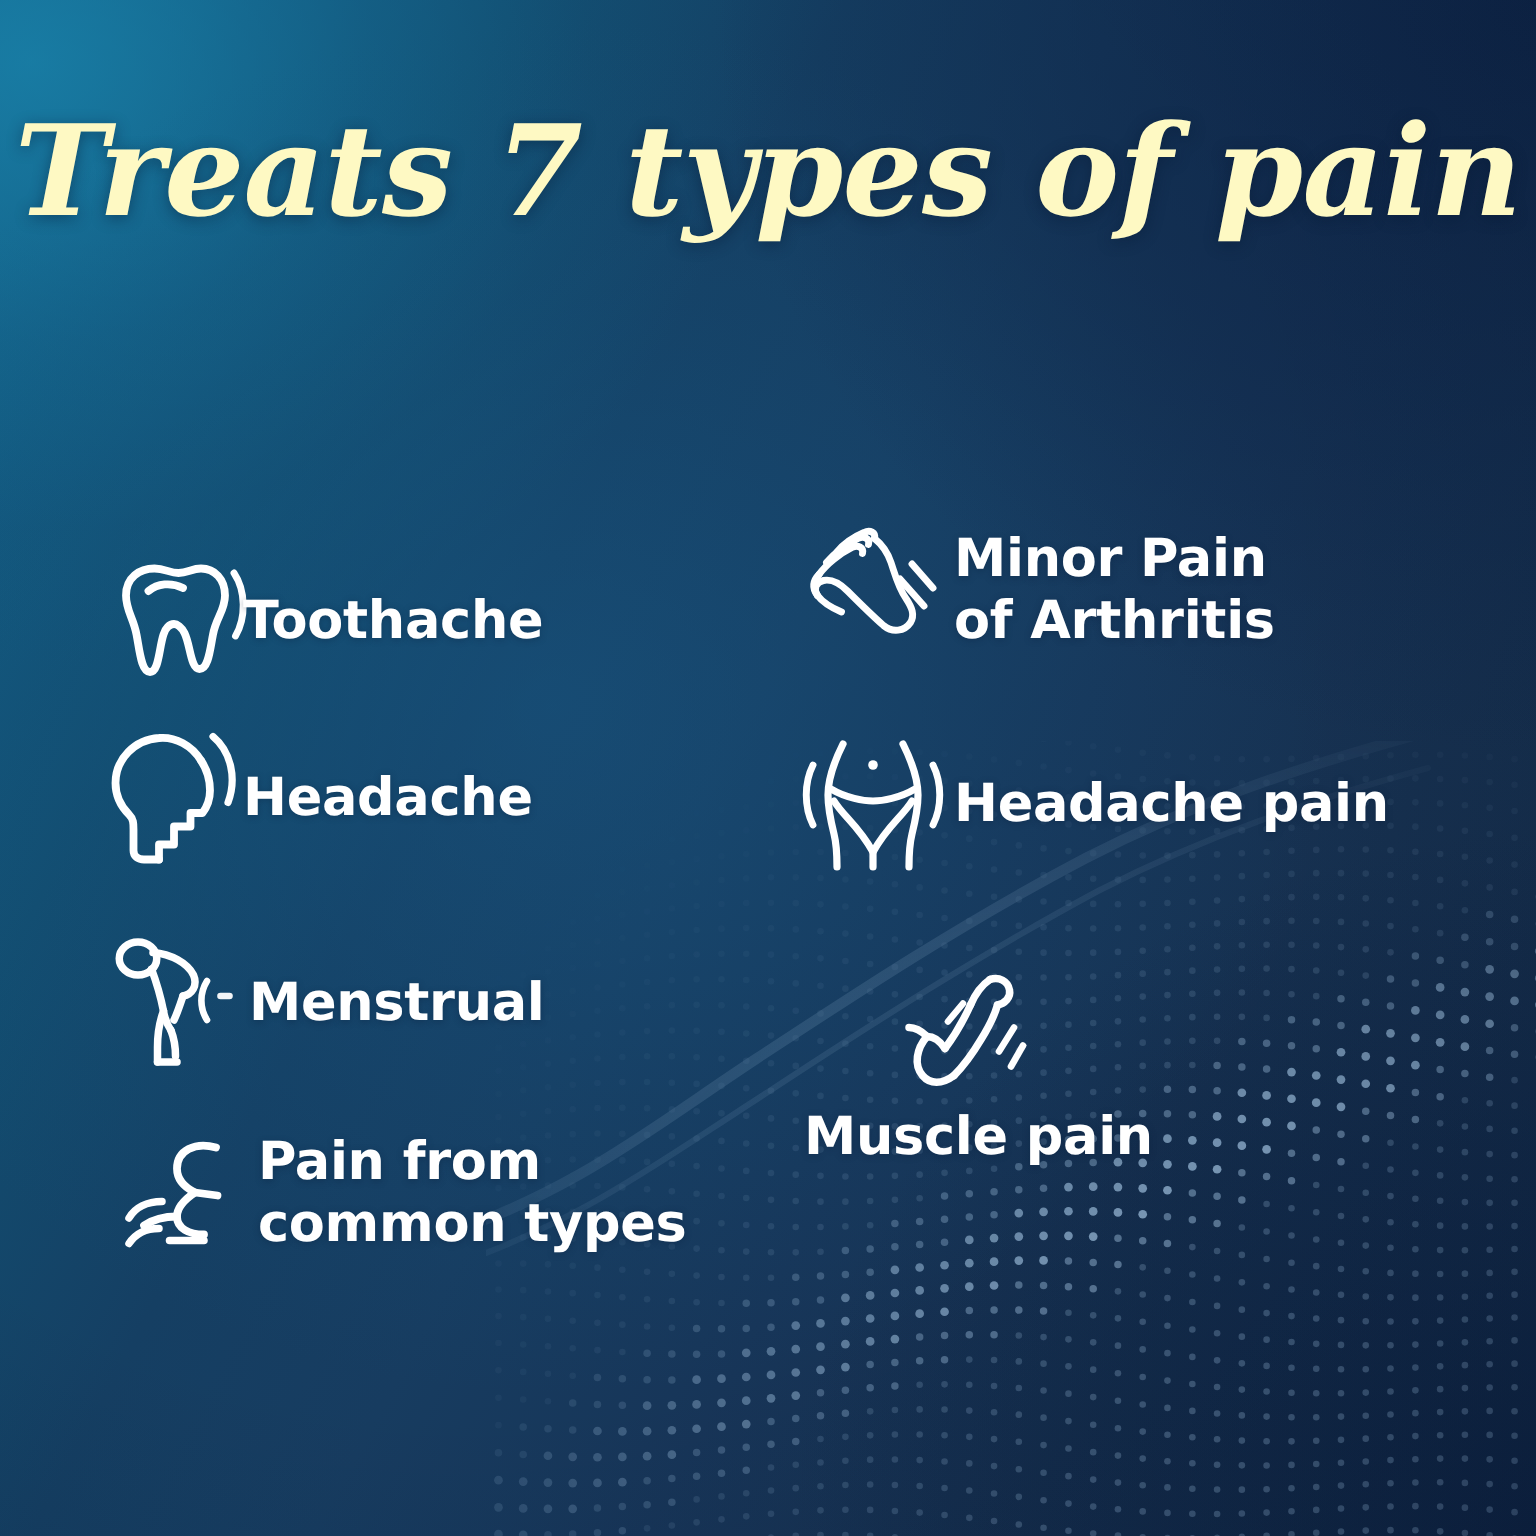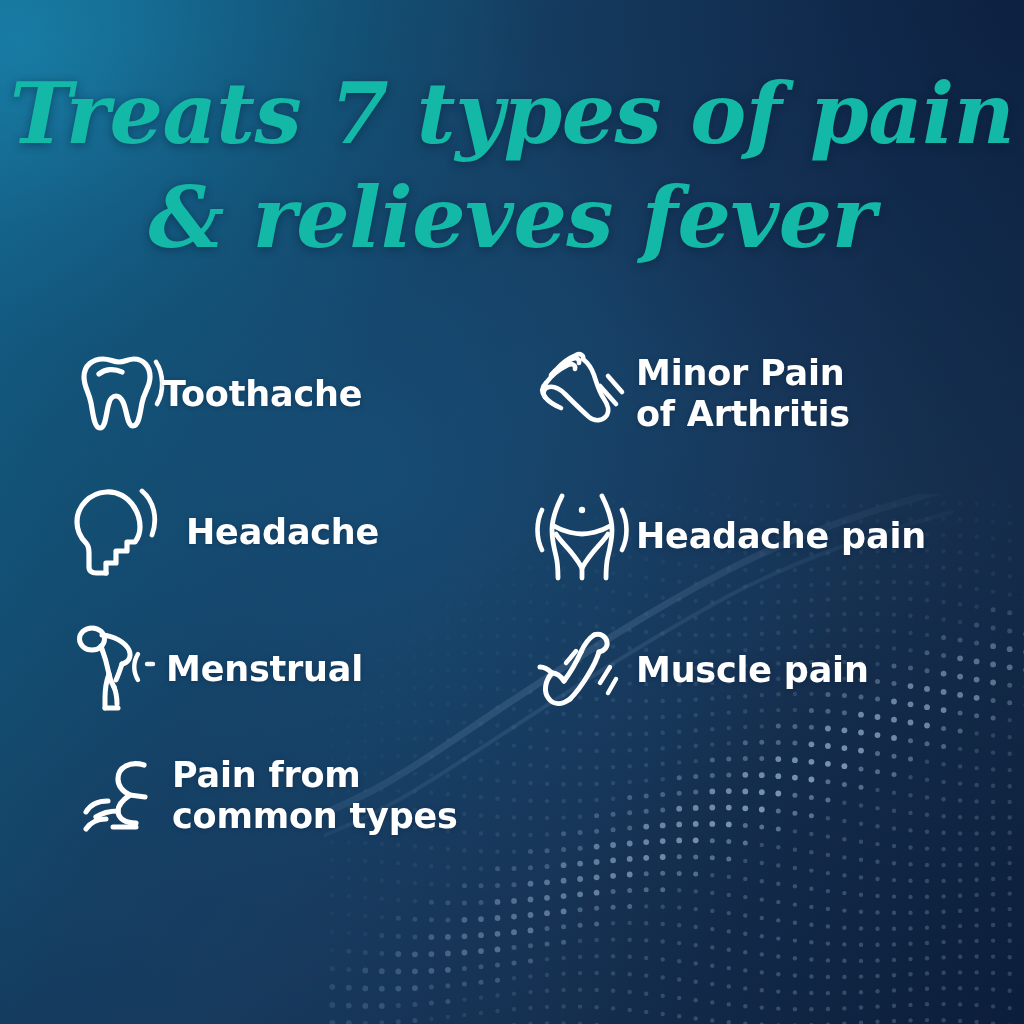--- a/index.html
+++ b/index.html
@@ -83,21 +83,21 @@
     pointer-events: none;
   }
 
   
   .headline {
     position: absolute;
     left: 0;
     top: 62px;
     width: 1024px;
     text-align: center;
-    color: #14b8a6;
+    color: #fef9c3;
     font-family: "DejaVu Serif", "Liberation Serif", serif;
     font-style: italic;
     font-weight: bold;
     font-size: 84px;
     line-height: 104px;
     letter-spacing: -0.5px;
     text-shadow: 0 2px 10px rgba(6,24,52,0.45);
     white-space: nowrap;
   }
   .headline .l1 { display: block; }
@@ -1821,47 +1821,46 @@
           <circle cx="751.7" cy="596.5" r="2.2" opacity="0.330"></circle>
         </g>
 
       <path d="M -30 330 C 60 300 110 258 180 212 C 250 166 320 120 400 78 C 470 42 540 18 620 -4" fill="none" stroke="url(#crestGrad)" stroke-width="7" stroke-linecap="round" opacity="0.55"></path>
       <path d="M -30 352 C 62 322 116 280 188 234 C 258 188 330 142 408 100 C 478 64 548 40 628 18" fill="none" stroke="url(#crestGrad)" stroke-width="4" stroke-linecap="round" opacity="0.38"></path>
     </g>
   </svg>
 
   <div class="headline">
     <span class="l1">Treats 7 types of pain</span>
-    <span class="l2">&amp; relieves fever</span>
   </div>
 
   <div class="grid">
 
     <div class="col col-left">
 
-      <div class="item" style="top:0; left:0;">
+      <div class="item" style="top:20px; left:0;">
         <span class="icon-wrap">
           <svg width="84" height="80" viewBox="0 0 84 80">
             <g fill="none" stroke="#ffffff" stroke-width="5.2" stroke-linecap="round" stroke-linejoin="round">
               <path d="M12 23 C12 11 21 5 31 5 C38 5 41 8 47 8 C53 8 56 5 62 5 C71 5 78 12 78 23
                        C78 33 72 38 70 49 C68 59 67 72 61 72 C55 72 55 56 51 48
                        C49 44 46 42 44 42 C41 42 38 45 37 49 C34 58 34 74 28 74
                        C22 74 21 59 19 49 C17 38 12 33 12 23 Z"></path>
               <path d="M27 20 C33 15 42 14 50 18"></path>
             </g>
             <g fill="none" stroke="#ffffff" stroke-width="4.6" stroke-linecap="round">
               <path d="M84 8 C92 20 92 38 85 50"></path>
               <path d="M75 2 C86 18 86 40 77 56" opacity="0"></path>
             </g>
           </svg>
         </span>
         <span class="label">Toothache</span>
       </div>
 
-      <div class="item" style="top:138px; left:0;gap:24px;">
+      <div class="item" style="top:138px; left:0;">
         <span class="icon-wrap">
           <svg width="84" height="86" viewBox="0 0 84 86">
             <g fill="none" stroke="#ffffff" stroke-width="5.2" stroke-linecap="round" stroke-linejoin="round">
               <path d="M62 18 C56 8 45 2 34 3 C18 4 5 17 5 33 C5 42 9 49 14 54
                        C17 57 17 60 17 64 L17 78 C17 82 20 84 24 84 L34 84"></path>
               <path d="M62 18 C66 24 68 31 68 38 C68 44 66 49 63 53 L55 53 L55 62 L44 62 L44 74 L34 74 L34 84"></path>
             </g>
             <path d="M70 2 C82 12 86 30 80 46" fill="none" stroke="#ffffff" stroke-width="4.8" stroke-linecap="round"></path>
           </svg>
         </span>
@@ -1954,21 +1953,21 @@
             </g>
             <g fill="none" stroke="#ffffff" stroke-width="4.6" stroke-linecap="round">
               <path d="M10 18 C4 30 4 46 10 58"></path>
               <path d="M90 18 C96 30 96 46 90 58"></path>
             </g>
           </svg>
         </span>
         <span class="label">Headache pain</span>
       </div>
 
-      <div class="item" style="top:276px; left:0;">
+      <div class="item" style="top:286px; left:0;flex-direction:column;">
         <span class="icon-wrap" style="width:100px;flex:0 0 100px;">
           <svg width="88" height="90" viewBox="0 0 88 90">
             <g fill="none" stroke="#ffffff" stroke-width="5" stroke-linecap="round" stroke-linejoin="round">
 
               <path d="M58 10 C64 8 70 11 71 17 C72 22 68 26 63 27"></path>
               <path d="M63 27 C61 34 57 42 52 50 C46 60 40 68 34 74"></path>
               <path d="M58 10 C52 14 48 20 45 27"></path>
 
               <path d="M45 27 C40 38 34 48 28 56"></path>
               <path d="M34 74 C26 80 18 80 13 74 C7 67 9 56 16 48"></path>

